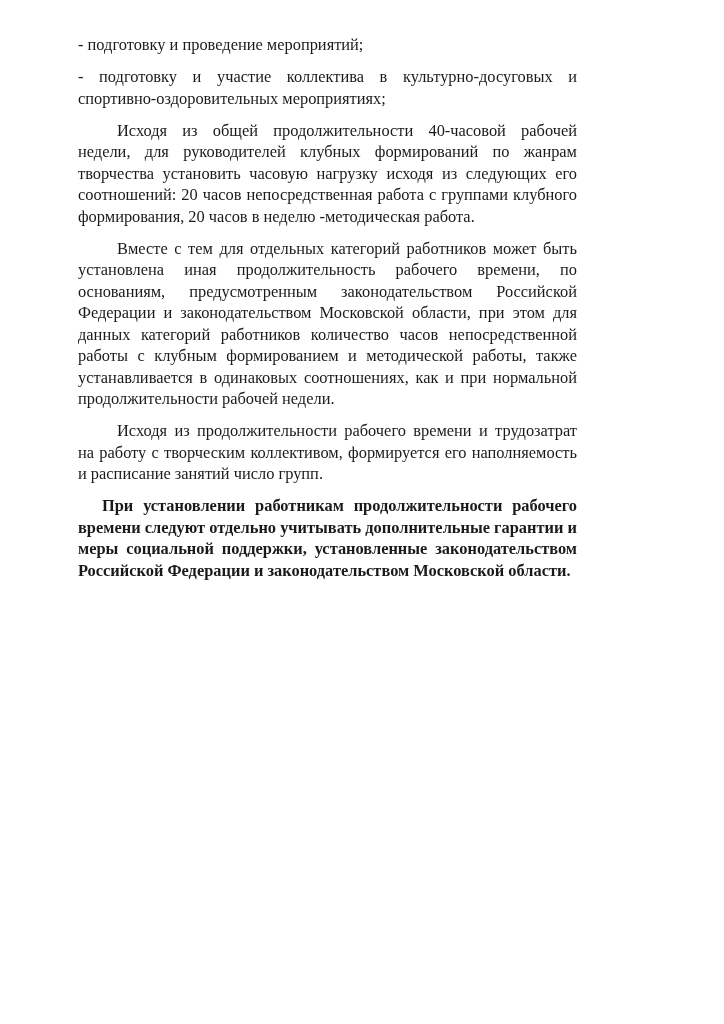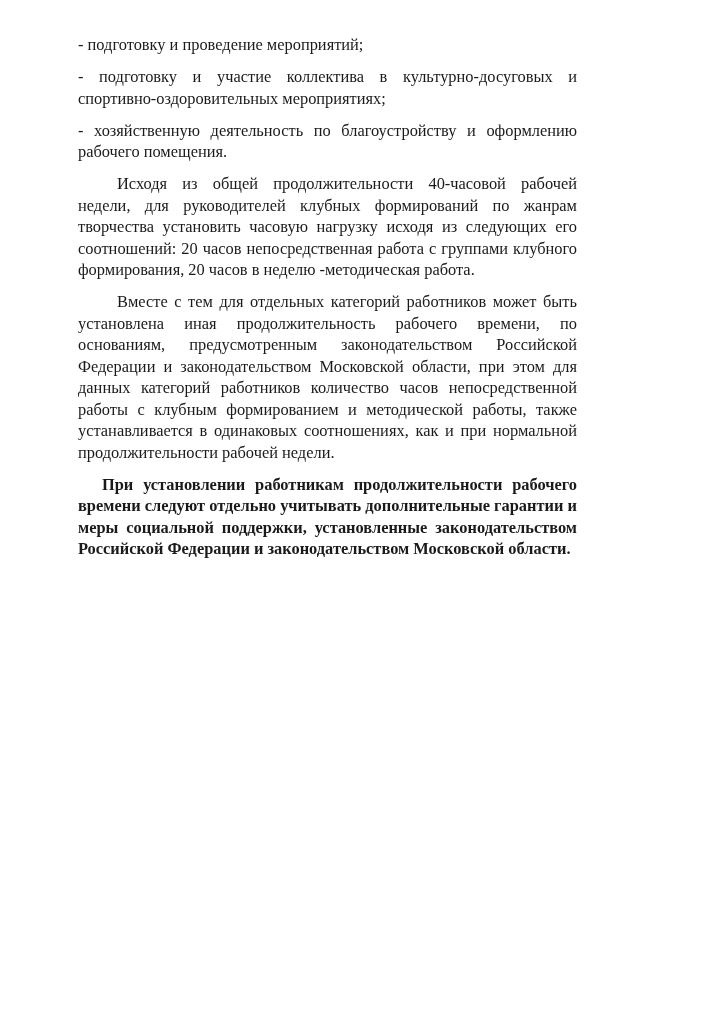--- a/index.html
+++ b/index.html
@@ -22,18 +22,18 @@
     }
     .para { text-indent: 39px; }
     .para.small-indent { text-indent: 24px; font-weight: bold; }
   </style>
 </head>
 <body>
 
 <div class="page">
   <p class="item">- подготовку и проведение мероприятий;</p>
   <p class="item">- подготовку и участие коллектива в культурно-досуговых и спортивно-оздоровительных мероприятиях;</p>
-  <p class="item">- хозяйственную деятельность по благоустройству и оформлению рабочего помещения.</p>
 
   <p class="para">Исходя из общей продолжительности 40-часовой рабочей недели, для руководителей клубных формирований по жанрам творчества установить часовую нагрузку исходя из следующих его соотношений: 20 часов непосредственная работа с группами клубного формирования, 20 часов в неделю -методическая работа.</p>
   <p class="para">Вместе с тем для отдельных категорий работников может быть установлена иная продолжительность рабочего времени, по основаниям, предусмотренным законодательством Российской Федерации и законодательством Московской области, при этом для данных категорий работников количество часов непосредственной работы с клубным формированием и методической работы, также устанавливается в одинаковых соотношениях, как и при нормальной продолжительности рабочей недели.</p>
+  <p class="para">Исходя из продолжительности рабочего времени и трудозатрат на работу с творческим коллективом, формируется его наполняемость и расписание занятий число групп.</p>
   <p class="para small-indent">При установлении работникам продолжительности рабочего времени следуют отдельно учитывать дополнительные гарантии и меры социальной поддержки, установленные законодательством Российской Федерации и законодательством Московской области.</p>
 </div>
 
 </body></html>

